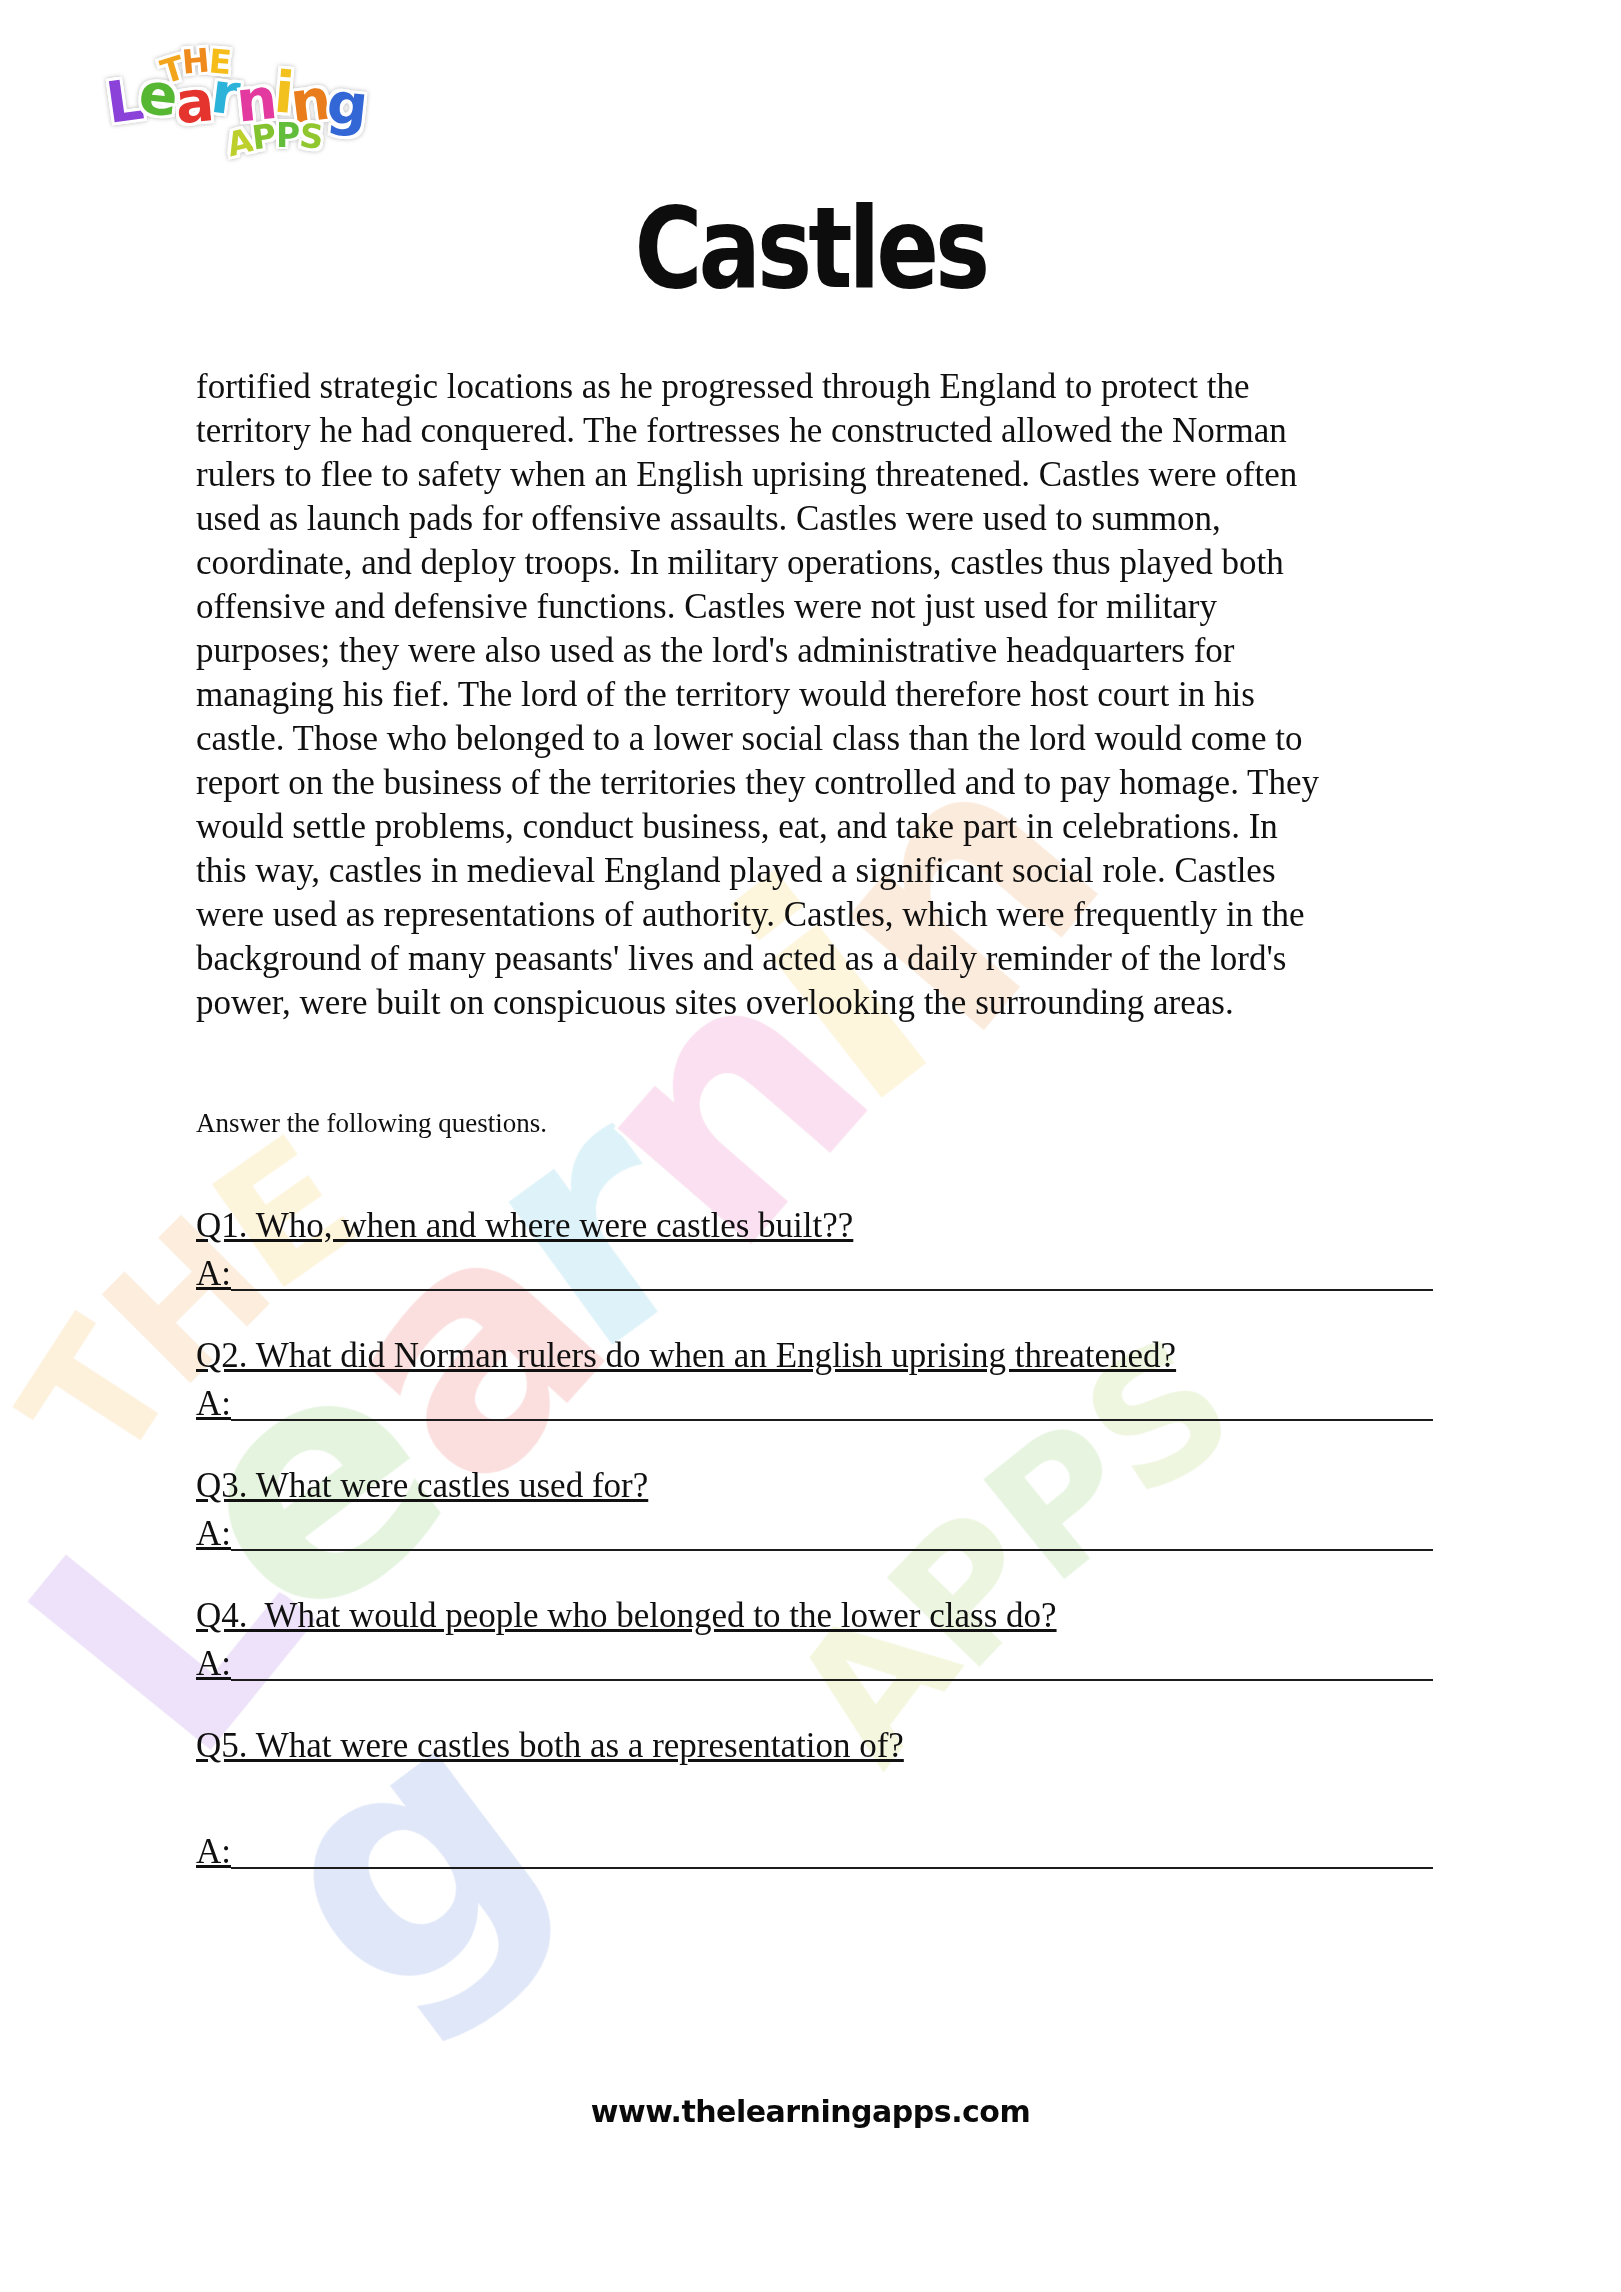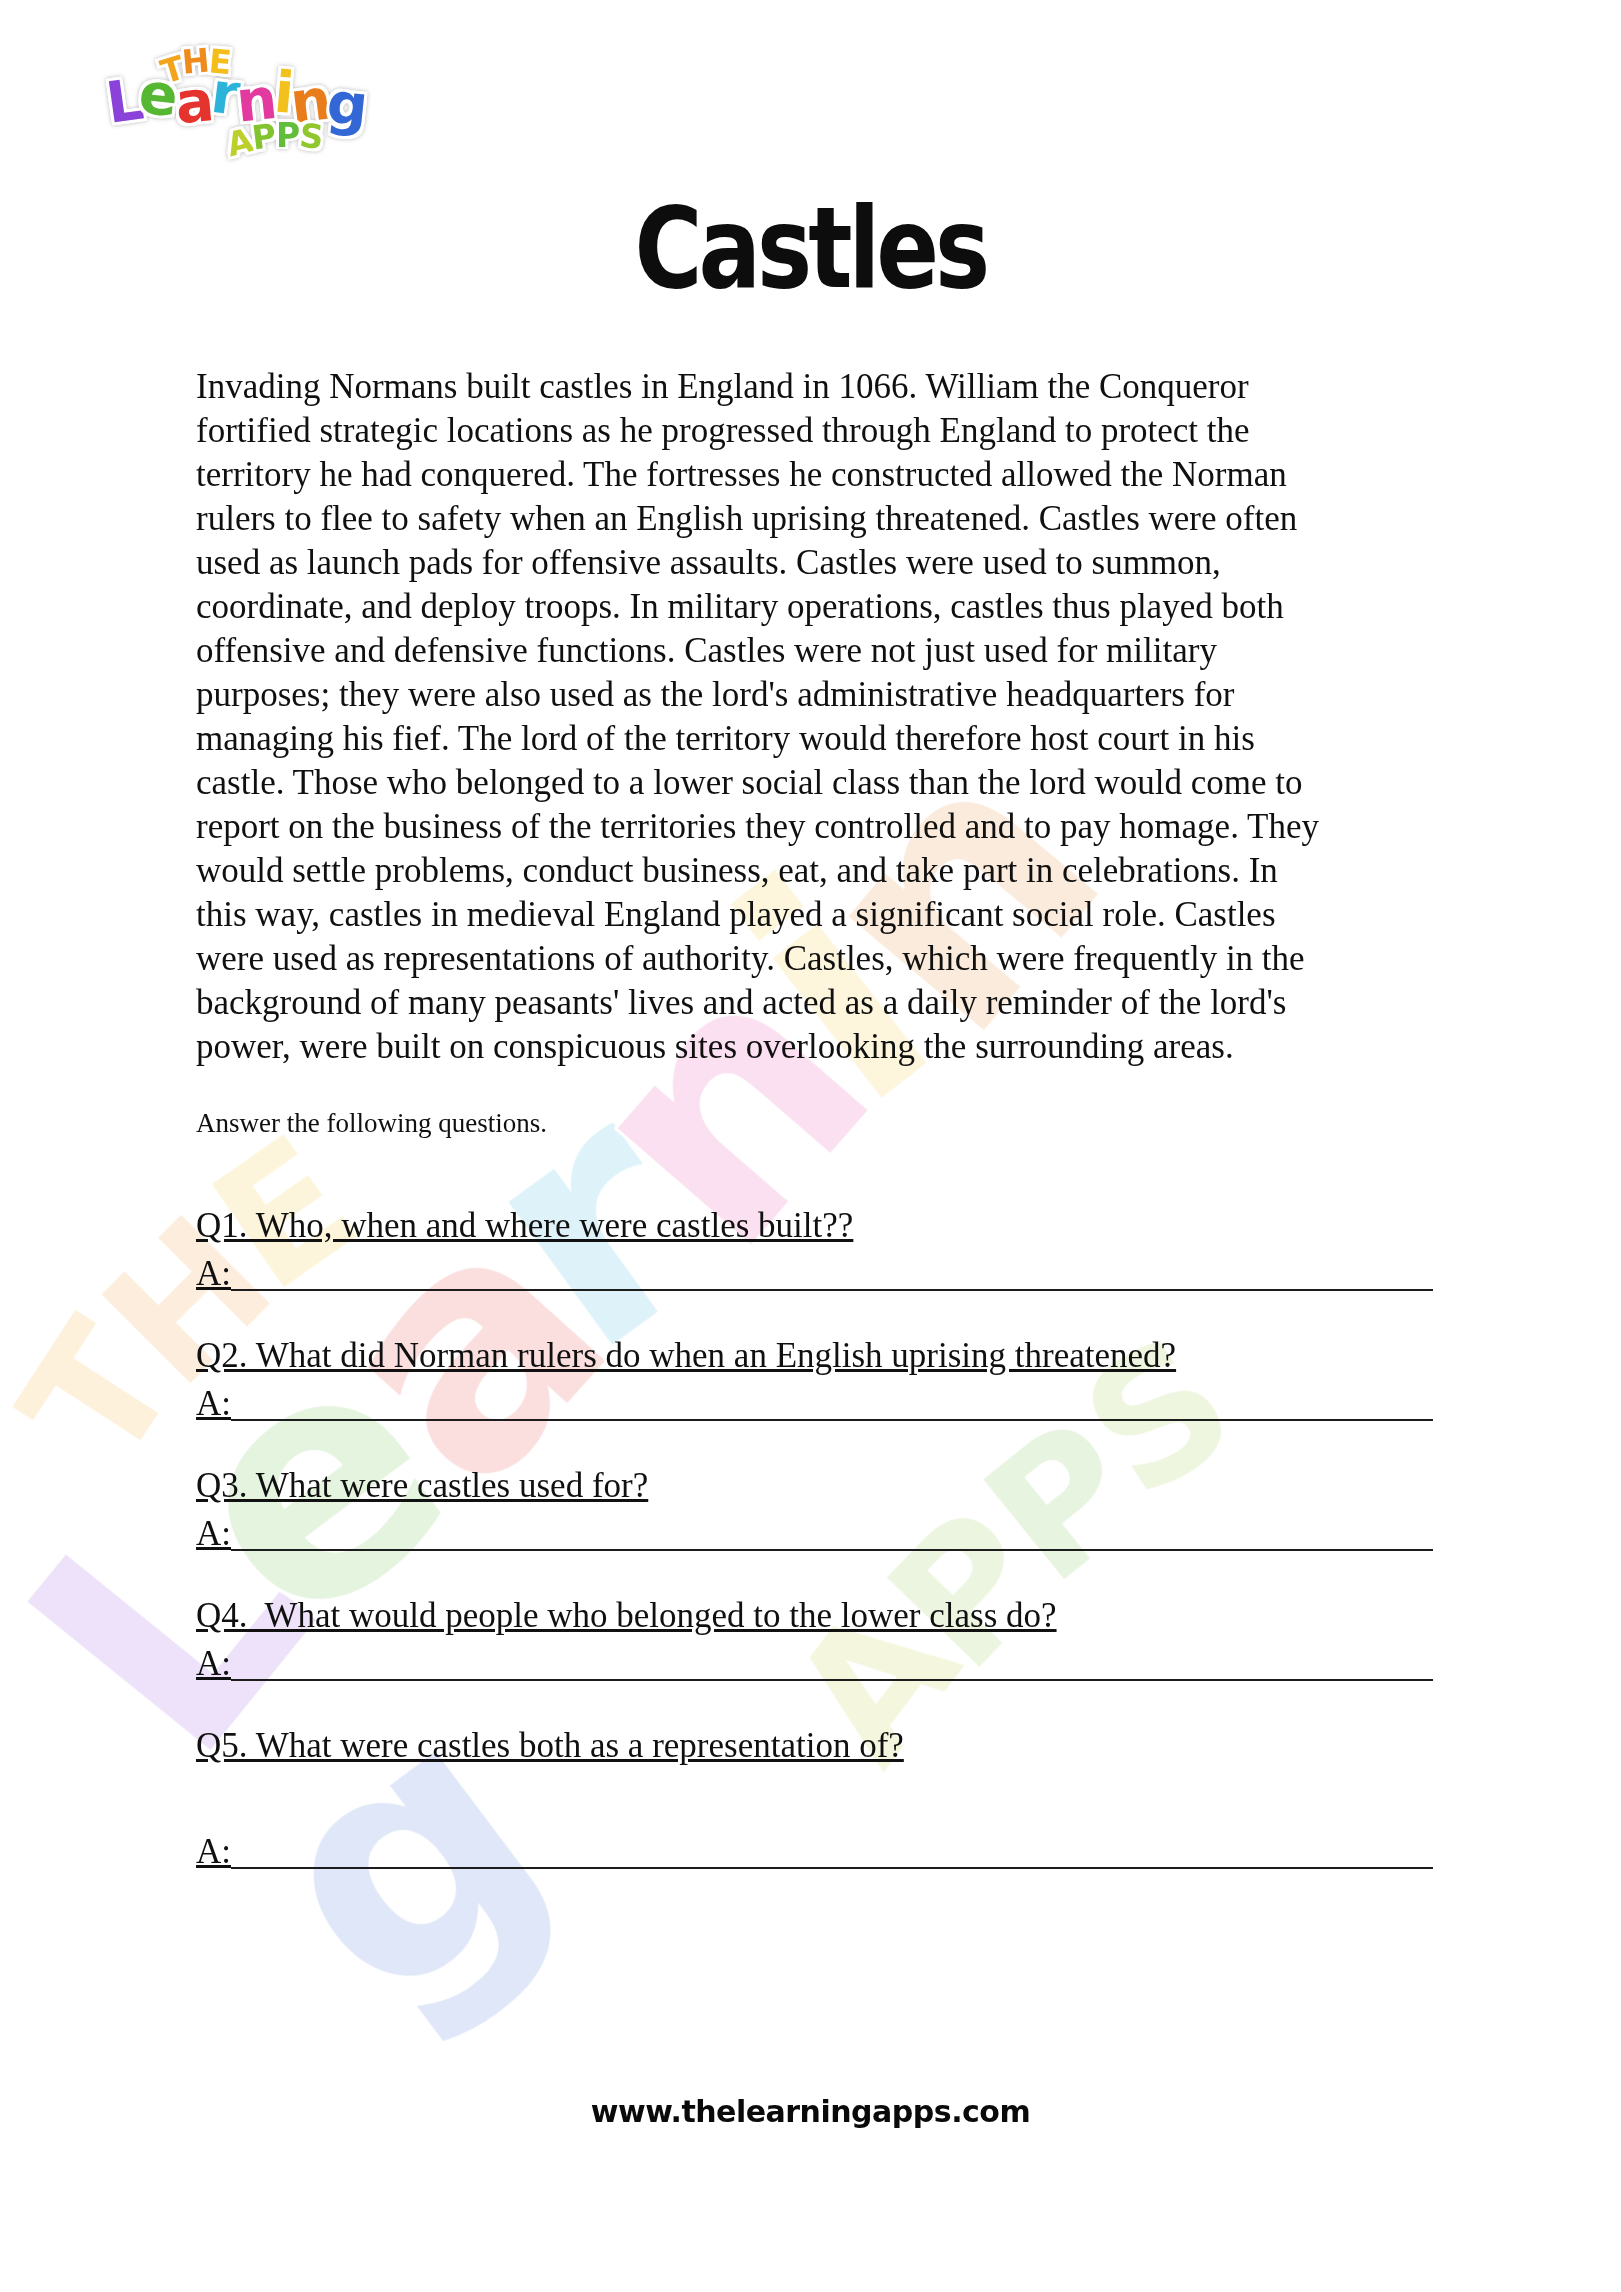--- a/index.html
+++ b/index.html
@@ -105,21 +105,20 @@
       <div class="logo-the"><span class="letter" style="color: rgb(242, 165, 28); transform: rotate(-14deg) translateY(7.8px);">T</span><span class="letter" style="color: rgb(239, 139, 29); transform: rotate(-2deg) translateY(0px);">H</span><span class="letter" style="color: rgb(245, 188, 26); transform: rotate(8deg) translateY(2px);">E</span></div>
       <div class="logo-word"><span class="letter" style="color: rgb(138, 66, 216); transform: rotate(-8deg) translateY(3.9px);">L</span><span class="letter" style="color: rgb(86, 183, 51); transform: rotate(6deg) translateY(-2.9px);">e</span><span class="letter" style="color: rgb(229, 51, 46); transform: rotate(-5deg) translateY(4.9px);">a</span><span class="letter" style="color: rgb(44, 179, 218); transform: rotate(7deg) translateY(-3.9px);">r</span><span class="letter" style="color: rgb(226, 58, 158); transform: rotate(-6deg) translateY(2.9px);">n</span><span class="letter" style="color: rgb(242, 193, 29); transform: rotate(5deg) translateY(-4.9px);">i</span><span class="letter" style="color: rgb(234, 125, 27); transform: rotate(-7deg) translateY(3.9px);">n</span><span class="letter" style="color: rgb(52, 103, 214); transform: rotate(6deg) translateY(6.9px);">g</span></div>
       <div class="logo-apps"><span class="letter" style="color: rgb(188, 207, 43); transform: rotate(-10deg) translateY(3.9px);">A</span><span class="letter" style="color: rgb(132, 195, 48); transform: rotate(-3deg) translateY(0px);">P</span><span class="letter" style="color: rgb(98, 189, 58); transform: rotate(4deg) translateY(0px);">P</span><span class="letter" style="color: rgb(144, 198, 46); transform: rotate(10deg) translateY(2.9px);">S</span></div>
     </div>
 
   <div class="title-wrap">
     <span class="title">Castles</span>
   </div>
 
   <div class="passage" id="passage">
-      <div class="p-line">Invading Normans built castles in England in 1066. William the Conqueror</div>
       <div class="p-line">fortified strategic locations as he progressed through England to protect the</div>
       <div class="p-line">territory he had conquered. The fortresses he constructed allowed the Norman</div>
       <div class="p-line">rulers to flee to safety when an English uprising threatened. Castles were often</div>
       <div class="p-line">used as launch pads for offensive assaults. Castles were used to summon,</div>
       <div class="p-line">coordinate, and deploy troops. In military operations, castles thus played both</div>
       <div class="p-line">offensive and defensive functions. Castles were not just used for military</div>
       <div class="p-line">purposes; they were also used as the lord's administrative headquarters for</div>
       <div class="p-line">managing his fief. The lord of the territory would therefore host court in his</div>
       <div class="p-line">castle. Those who belonged to a lower social class than the lord would come to</div>
       <div class="p-line">report on the business of the territories they controlled and to pay homage. They</div>

